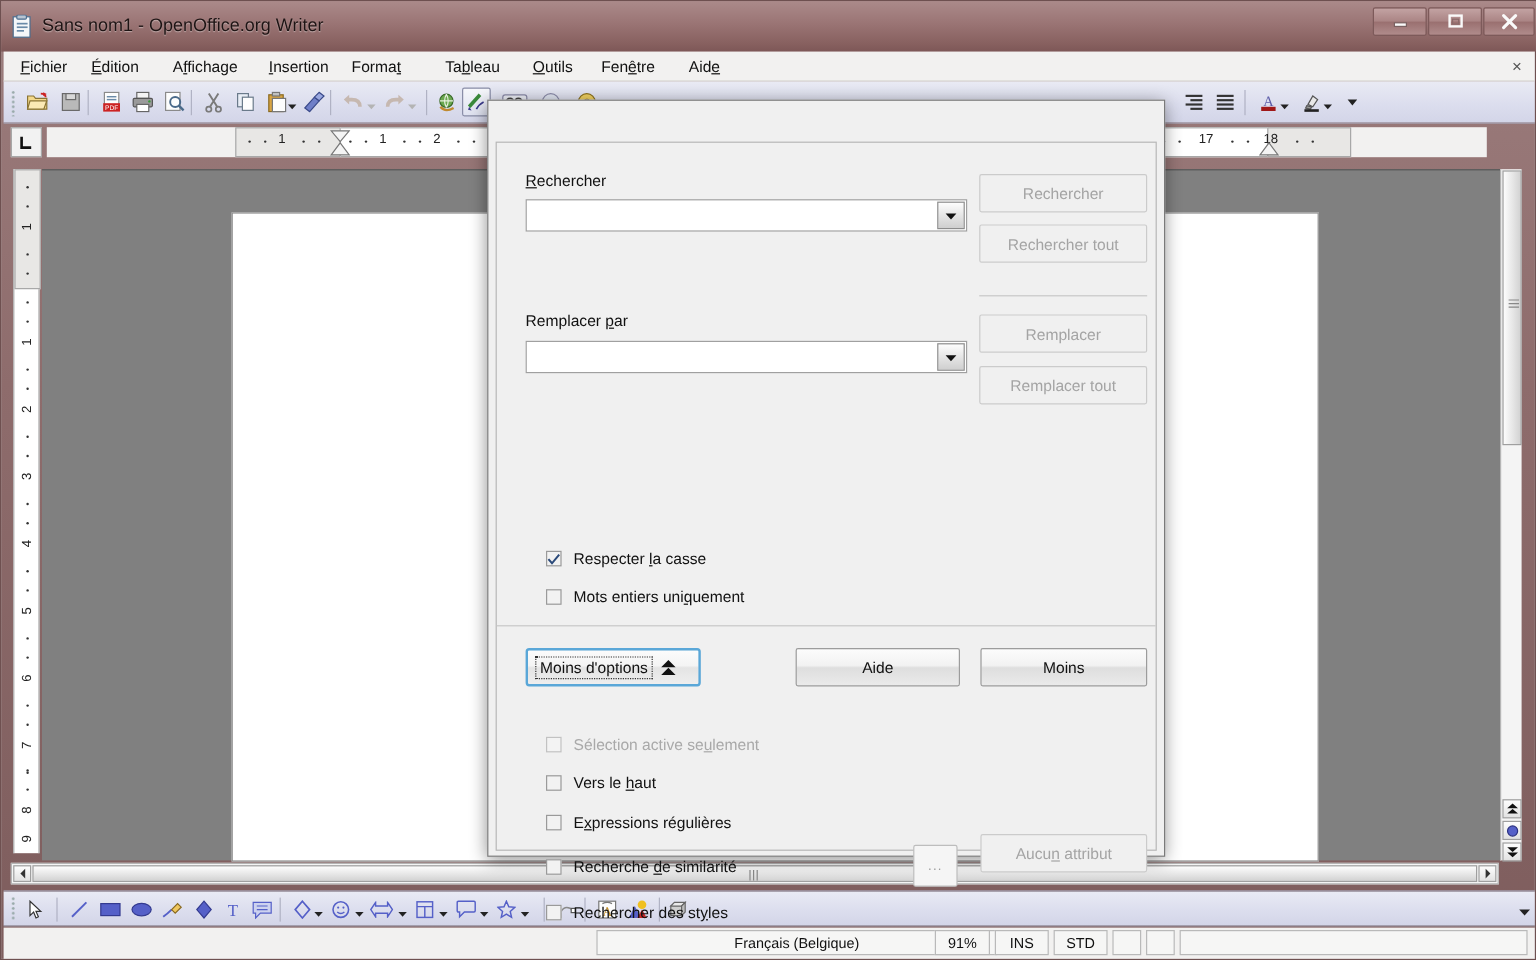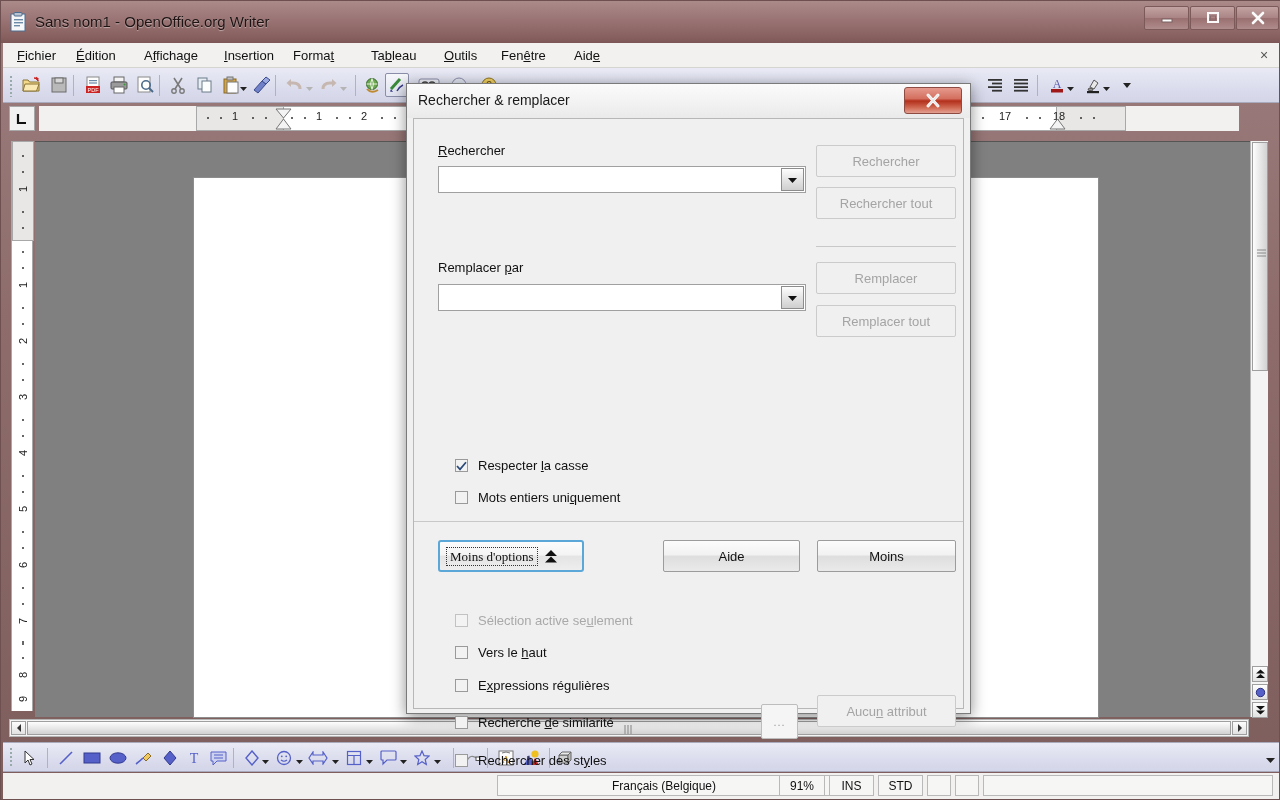--- a/index.html
+++ b/index.html
@@ -242,21 +242,21 @@
   .btn.disabled {
     color: #a4a4a4;
     border-color: #cbcbcb;
     background: #f0f0f0;
   }
   .btn.focused {
     border: 2px solid #5aa7d8; border-radius: 3px;
     background: linear-gradient(180deg,#fcfcfc 0%, #f4f4f4 45%, #e4e4e4 52%, #eeeeee 100%);
   }
   .focus-inner {
-    border: 1px dotted #333; padding: 0 3px; line-height: 17px; font-family: Liberation Serif, serif;
+    border: 1px dotted #333; padding: 0 3px; line-height: 17px;
   }
   .sep-line {
     position: absolute; height: 1px; background: #c8c8c8;
   }
   .chk-row { position: absolute; display: flex; align-items: center; }
   .chkbox {
     width: 13px; height: 13px; border: 1px solid #9a9a9a; background: #f2f2f2;
     display: flex; align-items: center; justify-content: center;
     flex: 0 0 auto;
   }
@@ -790,29 +790,20 @@
     <div class="sb-cell sb-center" style="left:776px; width:46px;">91%</div>
     <div class="sb-cell sb-center" style="left:826px; width:45px;">INS</div>
     <div class="sb-cell sb-center" style="left:875px; width:45px;">STD</div>
     <div class="sb-cell" style="left:924px; width:24px;"></div>
     <div class="sb-cell" style="left:952px; width:24px;"></div>
     <div class="sb-cell" style="left:980px; width:290px;"></div>
   </div>
 
   <div id="dialog">
 
-    <div id="dlg-titlebar">
-      <span id="dlg-title">Rechercher &amp; remplacer</span>
-      <div id="dlg-close">
-        <svg width="20" height="18" viewBox="0 0 20 18">
-          <path d="M5 3 L15 14 M15 3 L5 14" stroke="#ffffff" stroke-width="3" stroke-linecap="round"></path>
-          <path d="M5 3 L15 14 M15 3 L5 14" stroke="#e8e8e8" stroke-width="1.4" stroke-linecap="round"></path>
-        </svg>
-      </div>
-    </div>
 
     <div id="dlg-body">
 
       <div class="dlg-label" style="left:24px; top:24px;">
         <u class="acc">R</u>echercher
       </div>
       <div class="combo" style="left:24px; top:47px; width:368px;">
         <div class="combo-btn">
           <svg width="11" height="8" viewBox="0 0 11 8">
               <path d="M1 2 L10 2 L5.5 7 z" fill="#111"></path>

